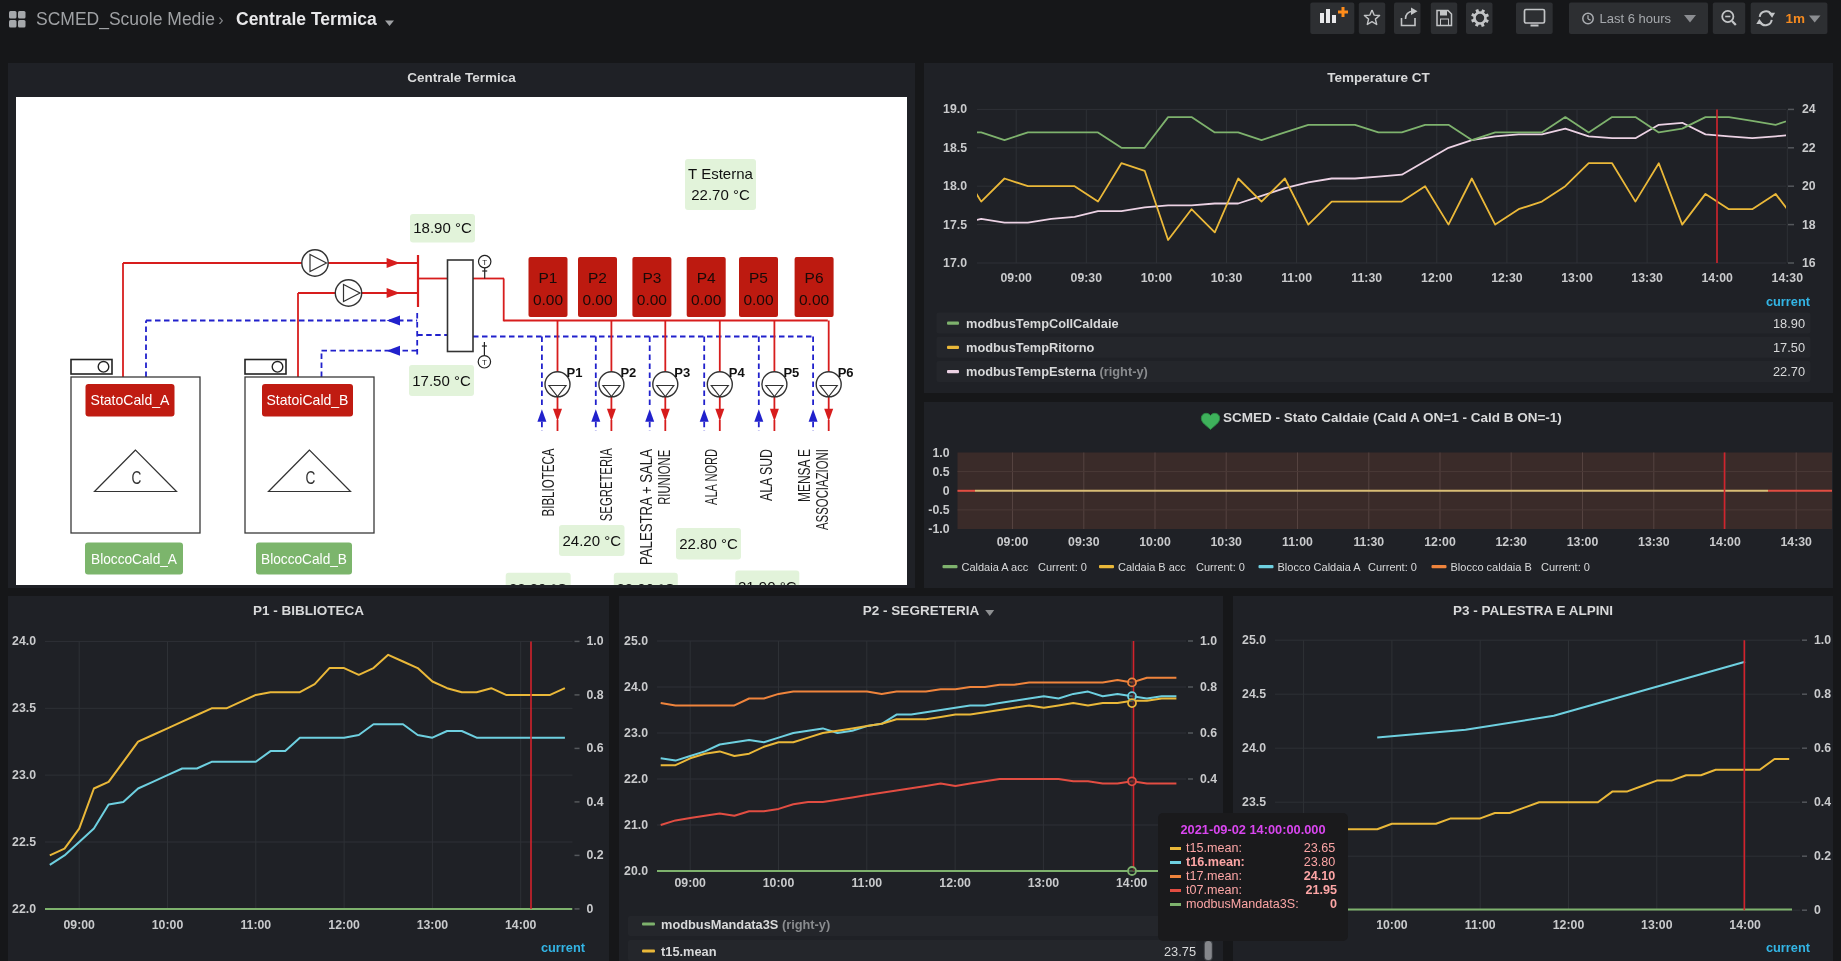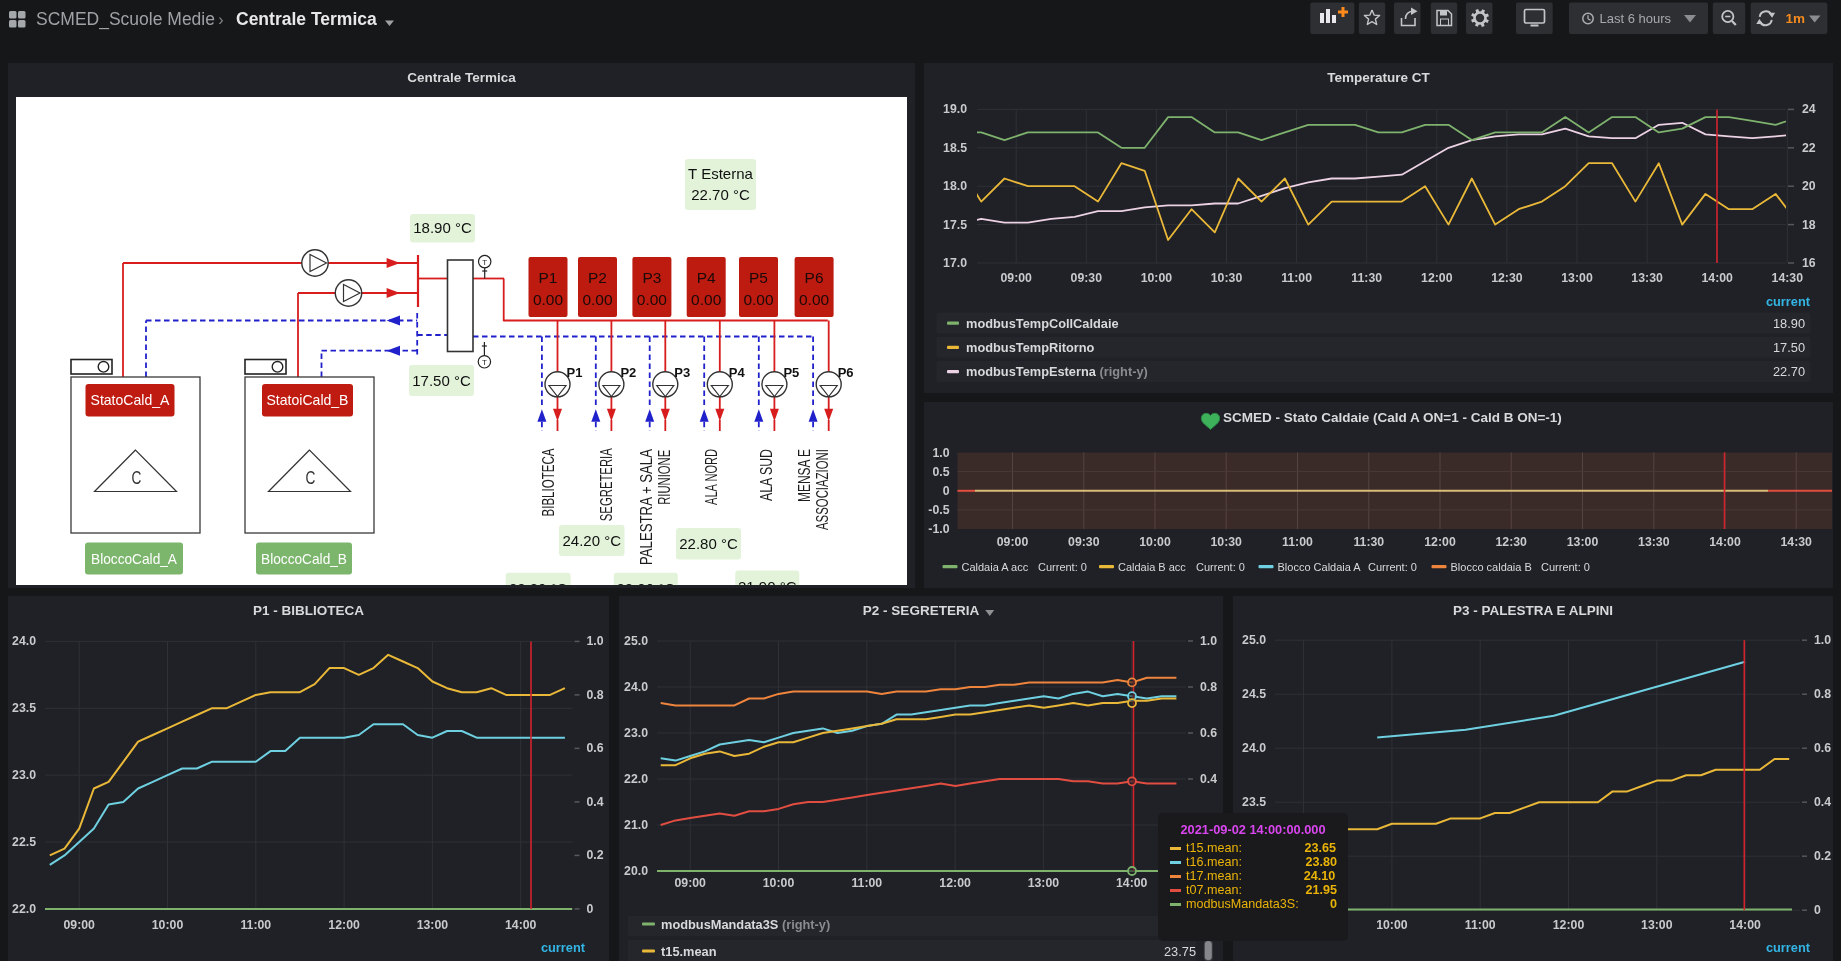--- a/index.html
+++ b/index.html
@@ -516,35 +516,35 @@
       <polyline points="144.2,141.4 232.5,133.8 320.8,119.8 512.1,65.8" fill="none" stroke="#6ed0e0" stroke-width="2" stroke-linejoin="round"></polyline>
       <polyline points="41.2,233.2 55.9,233.2 70.6,233.2 85.3,233.2 100.0,233.2 114.8,233.2 129.5,233.2 144.2,233.2 158.9,227.8 173.6,227.8 188.3,227.8 203.0,227.8 217.8,222.4 232.5,222.4 247.2,222.4 261.9,217.0 276.6,217.0 291.3,211.6 306.1,206.2 320.8,206.2 335.5,206.2 350.2,206.2 364.9,206.2 379.6,195.4 394.4,195.4 409.1,190.0 423.8,184.6 438.5,184.6 453.2,179.2 467.9,179.2 482.7,173.8 497.4,173.8 512.1,173.8 526.8,173.8 541.5,163.0 556.2,163.0" fill="none" stroke="#eab839" stroke-width="2" stroke-linejoin="round"></polyline>
       <polyline points="42.0,313.5 559.0,313.5" fill="none" stroke="#7eb26d" stroke-width="2" stroke-linejoin="round"></polyline>
       <line x1="511.3" y1="44.2" x2="511.3" y2="314.2" stroke="#d2232c" stroke-width="1.6"></line>
     </g>
     <text x="577.0" y="356.0" font-size="12.8" fill="#33b5e5" text-anchor="end" font-weight="bold">current</text>
   </svg>
 <div style="position:absolute;left:1158px;top:813px;width:190px;height:128px;
 background:#1a1a1c;border-radius:5px;z-index:50;font-family:'Liberation Sans',sans-serif;">
 <div style="text-align:center;color:#d946ef;font-weight:bold;font-size:12.8px;margin-top:9px;">2021-09-02 14:00:00.000</div>
-<table style="width:100%;border-collapse:collapse;font-size:12.6px;color:#eab308;margin-top:4px;">
+<table style="width:100%;border-collapse:collapse;font-size:12.6px;color:#fca5a5;margin-top:4px;">
       <tbody>
         <tr>
           <td style="padding:1.6px 0 1.6px 12px;width:18px;">
             <div style="width:11px;height:3px;background:#eab839;"></div>
           </td>
           <td style="font-weight:normal;padding-left:5px;">t15.mean:</td>
-          <td style="text-align:center;padding-right:11px;font-weight:bold;">23.65</td>
+          <td style="text-align:left;padding-right:11px;font-weight:normal;">23.65</td>
         </tr>
         <tr>
           <td style="padding:1.6px 0 1.6px 12px;width:18px;">
             <div style="width:11px;height:3px;background:#6ed0e0;"></div>
           </td>
-          <td style="font-weight:normal;padding-left:5px;">t16.mean:</td>
-          <td style="text-align:right;padding-right:11px;font-weight:bold;">23.80</td>
+          <td style="font-weight:bold;padding-left:5px;">t16.mean:</td>
+          <td style="padding-right:11px;font-weight:normal;">23.80</td>
         </tr>
         <tr>
           <td style="padding:1.6px 0 1.6px 12px;width:18px;">
             <div style="width:11px;height:3px;background:#ef843c;"></div>
           </td>
           <td style="font-weight:normal;padding-left:5px;">t17.mean:</td>
           <td style="text-align:left;padding-right:11px;font-weight:bold;">24.10</td>
         </tr>
         <tr>
           <td style="padding:1.6px 0 1.6px 12px;width:18px;">

